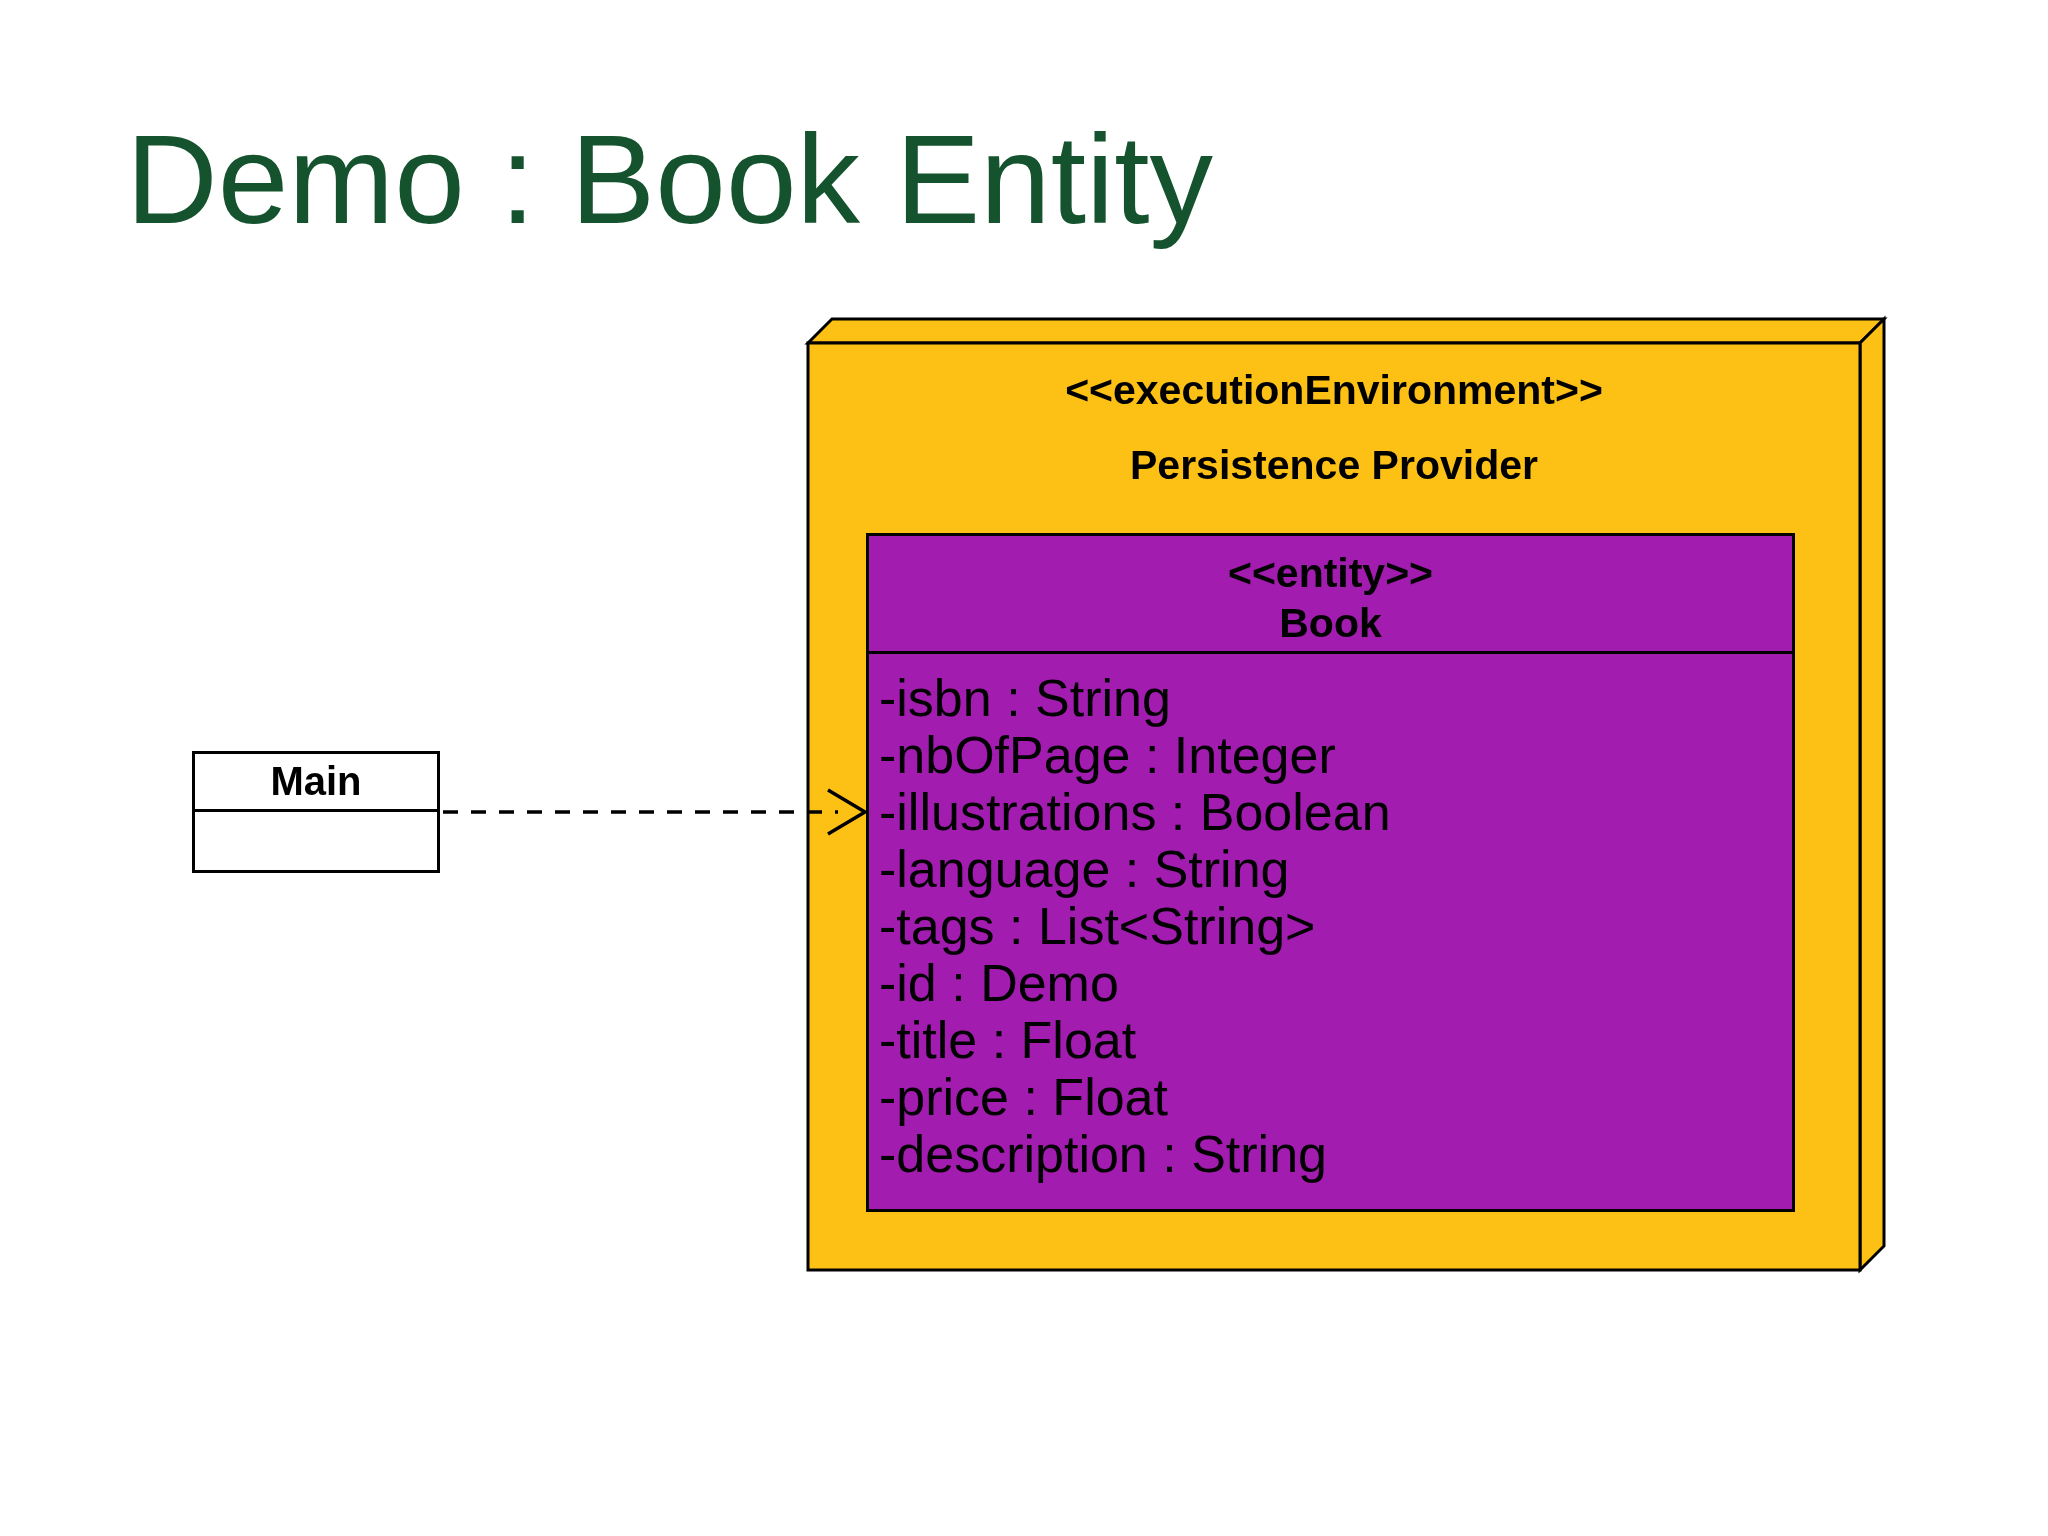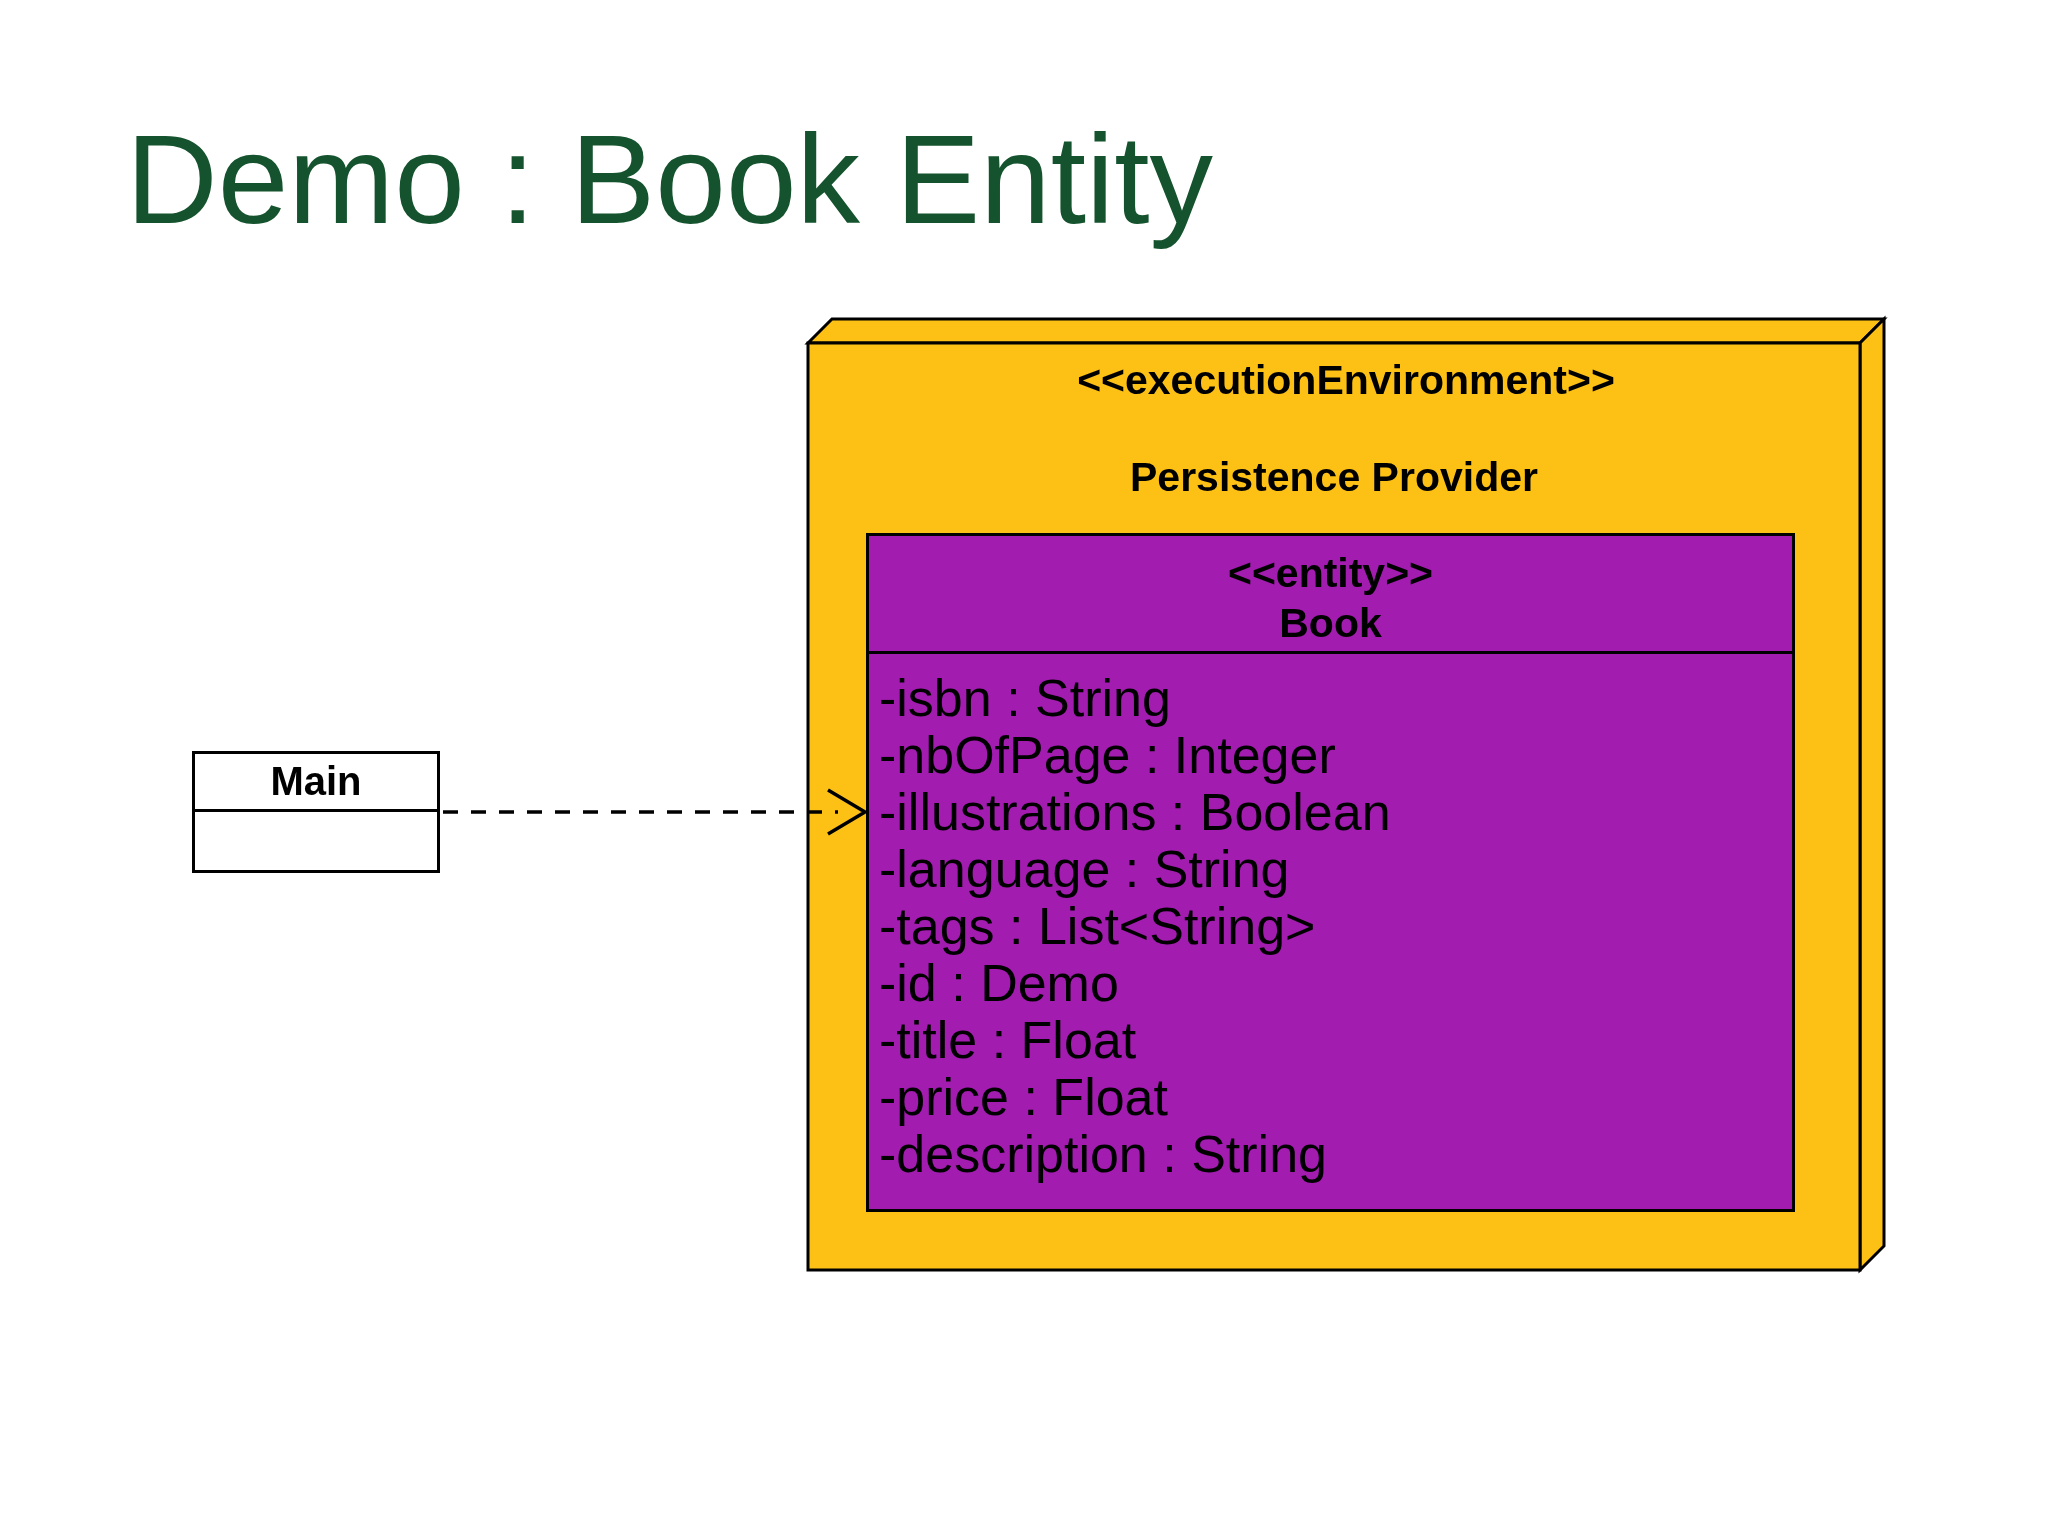--- a/index.html
+++ b/index.html
@@ -27,22 +27,22 @@
   
   .node-label{
     position:absolute;
     left:808px;width:1052px;
     text-align:center;
     font-weight:700;
     font-size:41px;
     line-height:48px;
     white-space:nowrap;
   }
-  .node-stereotype{top:356px;padding-left:12px;}
-  .node-name{top:453px;}
+  .node-stereotype{top:366px;}
+  .node-name{top:441px;}
   
   .entity-box{
     position:absolute;
     left:866px;top:533px;
     width:929px;height:679px;
     box-sizing:border-box;
     background:#a21caf;
     border:3px solid #000;
   }
   .entity-header{

